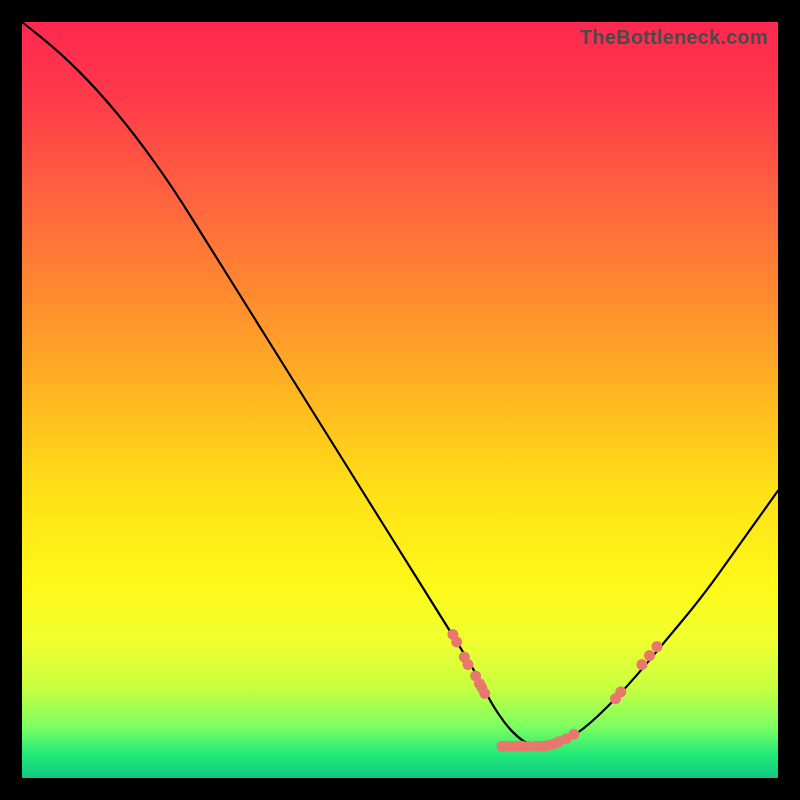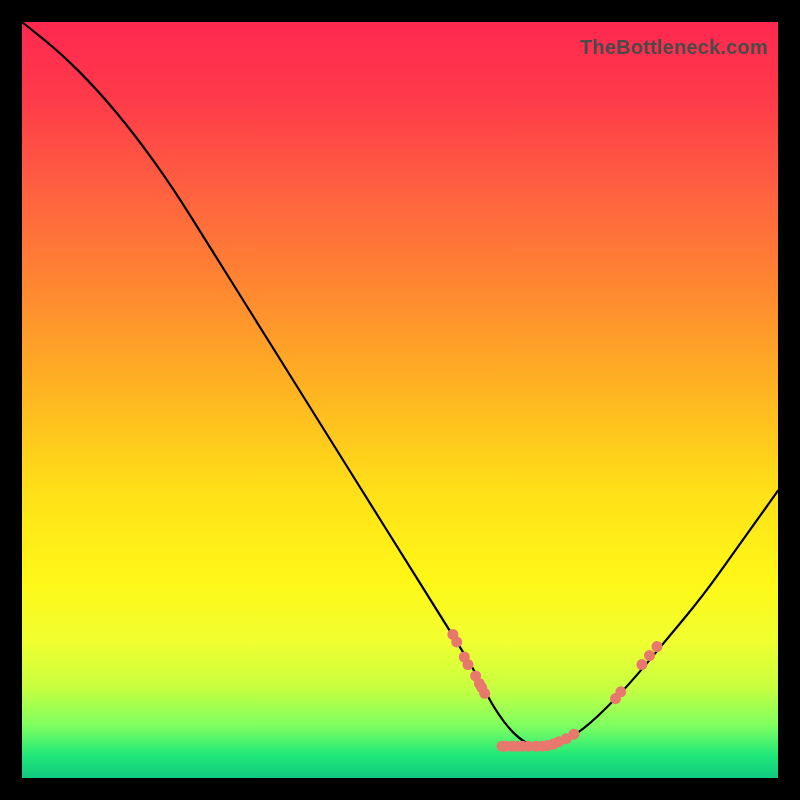--- a/index.html
+++ b/index.html
@@ -32,21 +32,21 @@
       #ffe018 62%,
       #fff818 74%,
       #f0ff30 82%,
       #c8ff40 88%,
       #80ff60 93%,
       #20e878 97%,
       #10c880 100%);
   }
   .watermark {
     position: absolute;
-    top: 14px;
+    top: 4px;
     right: 10px;
     color: #4a4a4a;
     font-size: 20px;
     font-weight: 600;
     letter-spacing: 0.2px;
     user-select: none;
   }
   svg.curve {
     position: absolute;
     left: 0;

